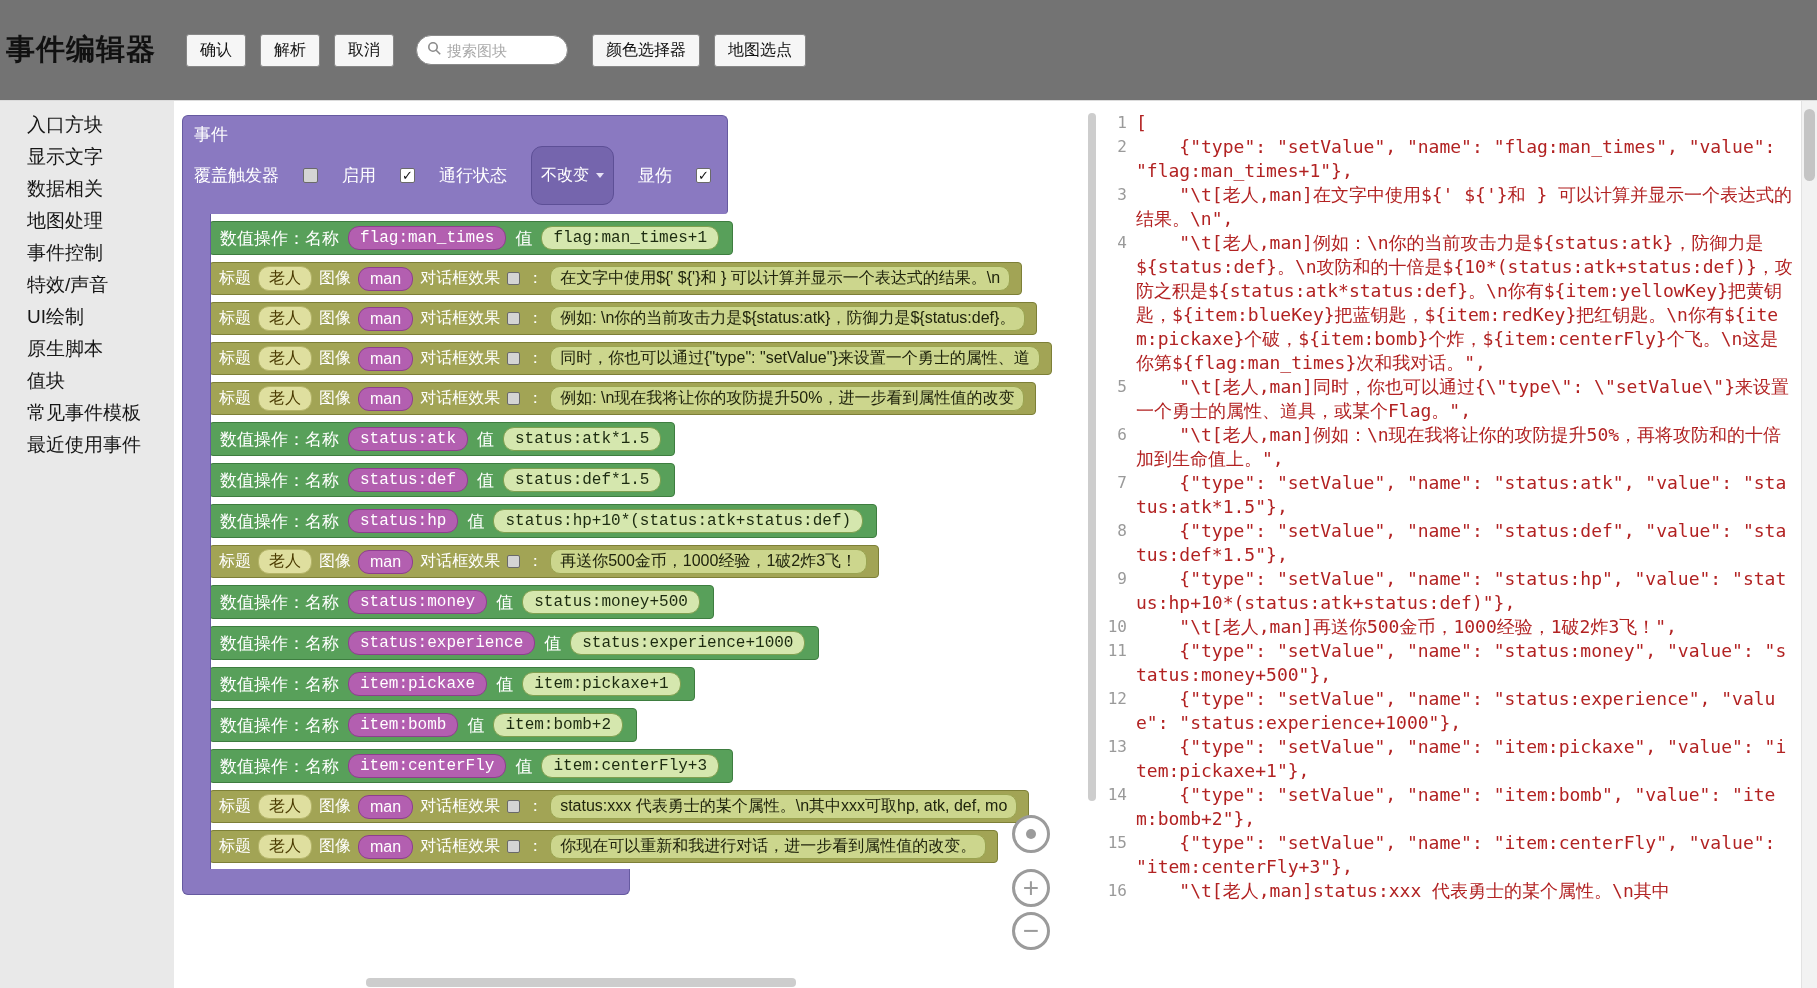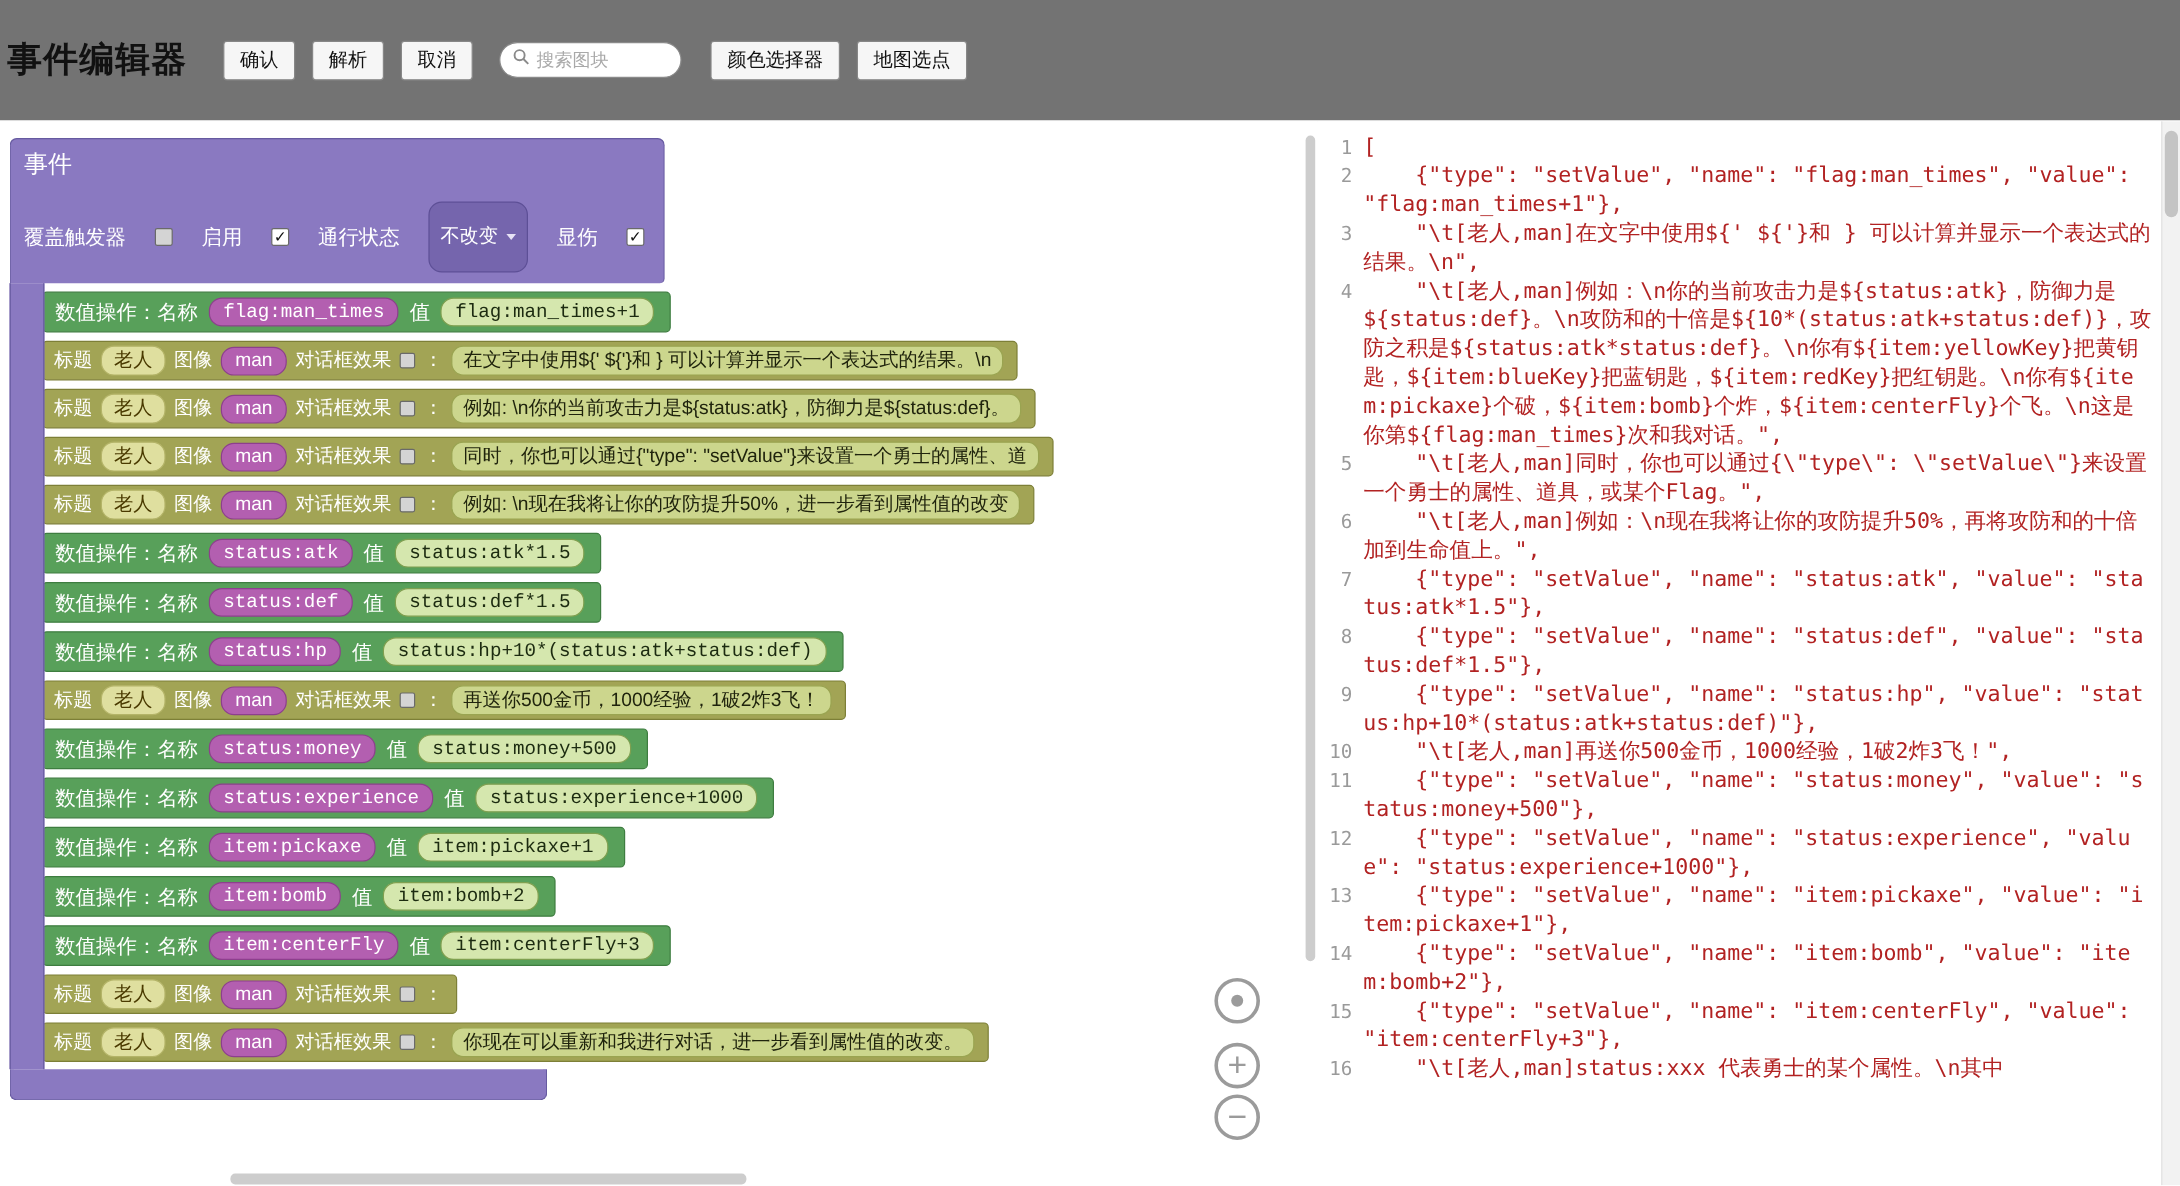--- a/index.html
+++ b/index.html
@@ -21,21 +21,21 @@
   
   .content{flex:1;display:flex;min-height:0;border-top:1px solid #dcdcdc;}
   .sidebar{width:174px;flex:0 0 auto;background:#e9e9e9;padding-top:8px;}
   .side-item{font-size:19px;color:#161616;padding:3px 6px 3px 27px;line-height:26px;cursor:pointer;white-space:nowrap;}
 
   
   .canvas{flex:1;position:relative;background:#ffffff;overflow:hidden;}
   .evt{position:absolute;left:8px;top:14px;}
   .evt-head{background:#8a79c1;border:1px solid #665aa0;border-bottom:none;border-radius:6px 6px 4px 0;
     padding:7px 16px 9px 11px;width:fit-content;min-width:452px;color:#fff;}
-  .evt-title{font-size:20px;margin-bottom:18px;}
+  .evt-title{font-size:17px;margin-bottom:0;}
   .evt-fields{display:flex;align-items:center;gap:24px;font-size:17px;white-space:nowrap;}
   .cb{width:15px;height:15px;border:1px solid #6a6a6a;background:#d4d4d4;border-radius:2px;
     display:inline-flex;align-items:center;justify-content:center;font-size:13px;color:#111;cursor:pointer;flex:0 0 auto;}
   .cb.on{background:#fff;}
   .cb.on::after{content:"✓";font-weight:bold;line-height:1;}
   .cb.sm{width:13px;height:13px;}
   .dropdown{background:#7565ad;border:1px solid #5d4f96;border-radius:11px;padding:18px 9px;color:#fff;
     font-size:16px;display:inline-flex;align-items:center;gap:7px;cursor:pointer;}
   .dropdown::after{content:"";width:0;height:0;border-left:4px solid transparent;border-right:4px solid transparent;
     border-top:5px solid #e7e2f5;}
@@ -91,20 +91,33 @@
         </svg>
       </span>
       <input placeholder="搜索图块" style="">
     </div>
     <button class="tb-btn">颜色选择器</button>
     <button class="tb-btn">地图选点</button>
   </header>
 
   <div class="content">
 
+    <nav class="sidebar" id="sidebar-mount">
+        <div class="side-item">入口方块</div>
+        <div class="side-item">显示文字</div>
+        <div class="side-item">数据相关</div>
+        <div class="side-item">地图处理</div>
+        <div class="side-item">事件控制</div>
+        <div class="side-item">特效/声音</div>
+        <div class="side-item">UI绘制</div>
+        <div class="side-item">原生脚本</div>
+        <div class="side-item">值块</div>
+        <div class="side-item">常见事件模板</div>
+        <div class="side-item">最近使用事件</div>
+      </nav>
 
     <main class="canvas">
       <div class="evt">
         <div class="evt-head">
           <div class="evt-title">事件</div>
           <div class="evt-fields">
             <span class="lbl">覆盖触发器</span>
             <span class="cb" id="cb-trigger"></span>
             <span class="lbl">启用</span>
             <span class="cb on" id="cb-enable"></span>
@@ -222,20 +235,21 @@
     <span class="pill val">item:centerFly+3</span>
   </div>
             <div class="row tx">
     <span class="lbl">标题</span>
     <span class="pill ttl">老人</span>
     <span class="lbl">图像</span>
     <span class="pill name">man</span>
     <span class="lbl">对话框效果</span>
     <span class="cb sm"></span>
     <span class="lbl">：</span>
+    <span class="txfield">status:xxx 代表勇士的某个属性。\n其中xxx可取hp, atk, def, mo</span>
   </div>
             <div class="row tx">
     <span class="lbl">标题</span>
     <span class="pill ttl">老人</span>
     <span class="lbl">图像</span>
     <span class="pill name">man</span>
     <span class="lbl">对话框效果</span>
     <span class="cb sm"></span>
     <span class="lbl">：</span>
     <span class="txfield">你现在可以重新和我进行对话，进一步看到属性值的改变。</span>

